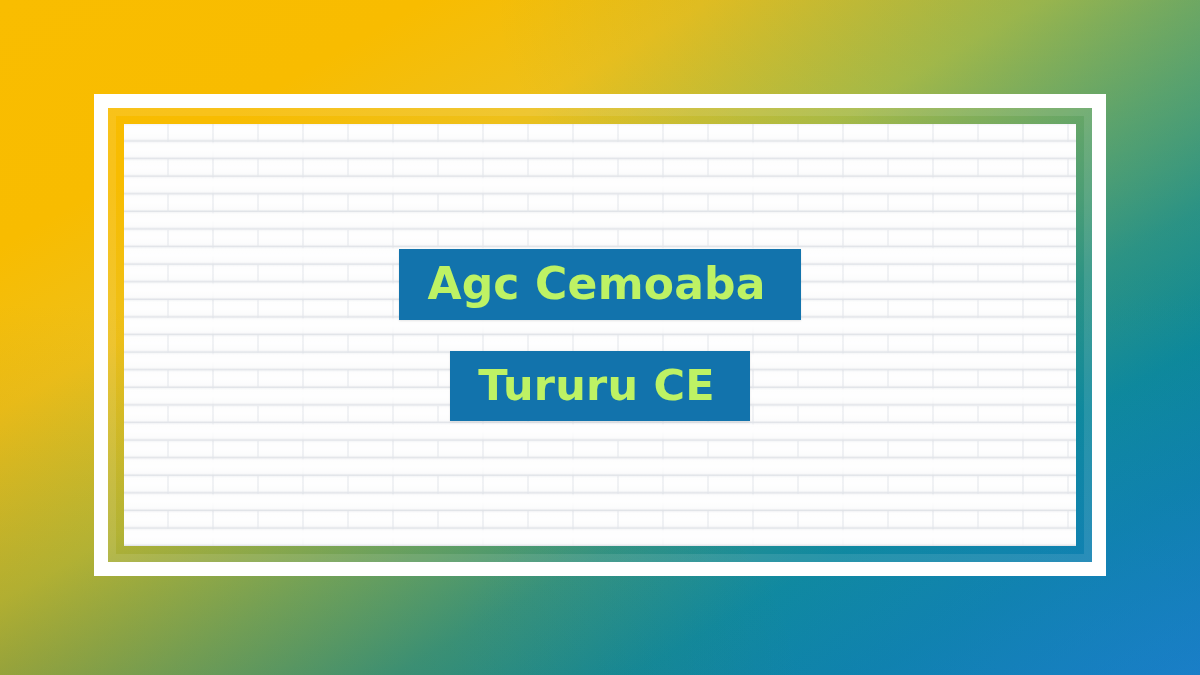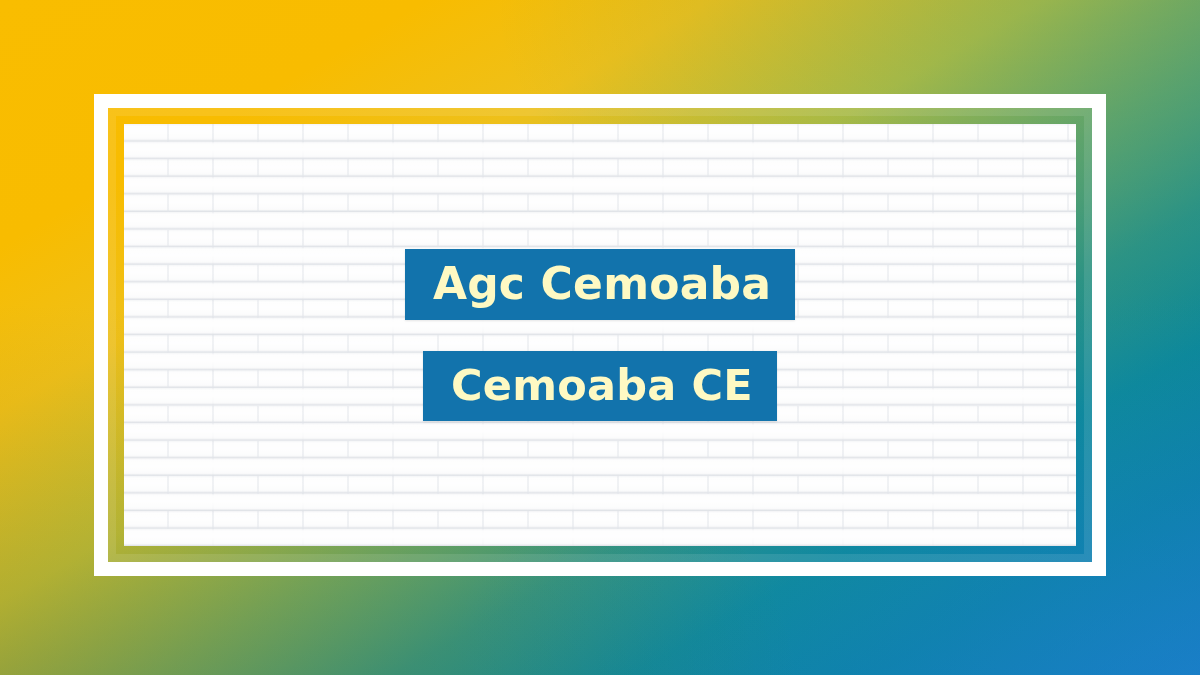--- a/index.html
+++ b/index.html
@@ -121,27 +121,27 @@
     inset: 0;
     display: flex;
     flex-direction: column;
     align-items: center;
     justify-content: center;
     gap: 31px;
     z-index: 3;
   }
   .title-label {
     background: #1273ac;
-    color: #fef9c3;
+    color: #bef264;
     font-family: "DejaVu Sans", sans-serif;
     font-weight: bold;
     font-size: 43px;
     line-height: 1;
     letter-spacing: 0.2px;
-    padding: 13px 24px 14px 28px;
+    padding: 13px 35px 14px 28px;
     white-space: nowrap;
     text-align: center;
     box-shadow: 0 1px 2px rgba(0,0,0,0.10);
   }
   .title-label.size-lead  { font-size: 44px; }
   .title-label.size-sub   { font-size: 43px; }
   .title-label.size-place { font-size: 43px; }
 </style>
 </head>
 <body>
@@ -151,19 +151,19 @@
   <div id="gradient-background"></div>
   <div id="gradient-overlay"></div>
 
   <div id="frame-outer">
     <div id="frame-rim">
 
       <div id="panel-surface"></div>
 
       <div id="title-stack">
         <div class="title-label size-lead">Agc Cemoaba</div>
-        <div class="title-label size-place">Cemoaba CE</div>
+        <div class="title-label size-place">Tururu CE</div>
       </div>
 
     </div>
   </div>
 
 </div>
 
 </body></html>

